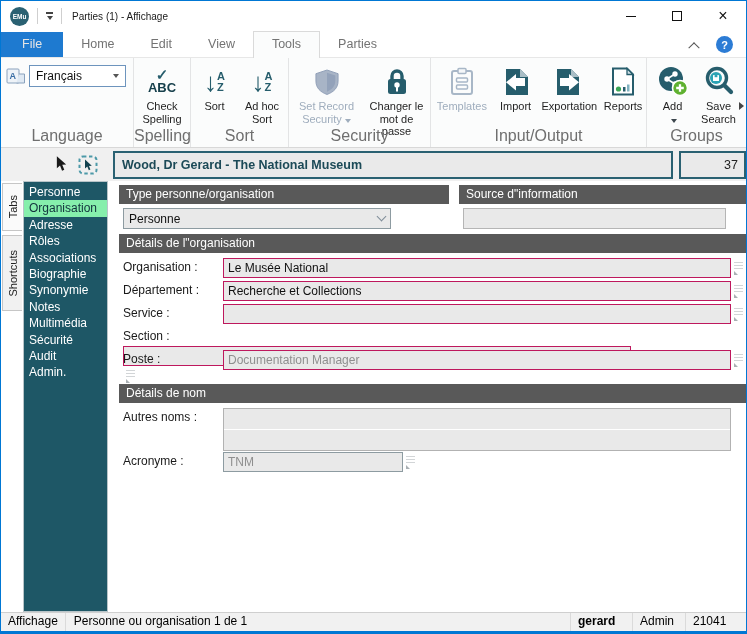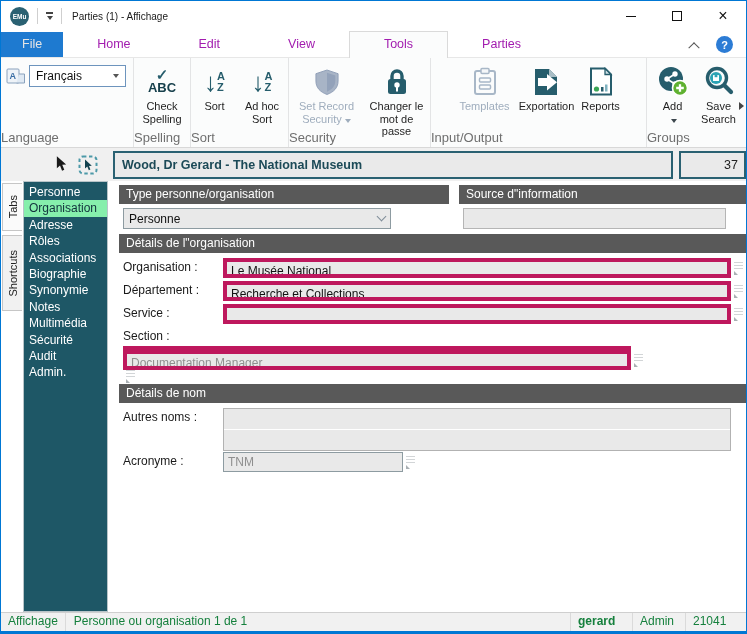--- a/index.html
+++ b/index.html
@@ -19,32 +19,32 @@
   .dd { width:0; height:0; border-left:3.5px solid transparent; border-right:3.5px solid transparent; border-top:4px solid #444; display:inline-block; }
   .win-title { font-size:10px; color:#1a1a1a; margin-left:2px; }
   .win-btns { margin-left:auto; display:flex; height:30px; }
   .wbtn { width:46px; height:30px; display:flex; align-items:center; justify-content:center; color:#111; cursor:pointer; }
   .wbtn.min span { display:block; width:10px; height:1px; background:#111; }
   .wbtn.max span { display:block; width:10px; height:10px; border:1px solid #111; }
   .wbtn.close { font-size:16px; }
 
   
   .tabrow { height:27px; background:#fff; display:flex; align-items:flex-end; border-bottom:1px solid #e7e7e7; }
-  .rtab { font-size:12.5px; color:#a21caf; padding:5px 34px 6px; cursor:pointer; }
+  .rtab { font-size:12.5px; color:#737373; padding:5px 18px 6px; cursor:pointer; }
   .rtab.file { background:#1e7ad0; color:#e5e5e5; padding:5px 21px 6px; }
   .rtab.active { background:#fbfcfc; border:1px solid #dadada; border-bottom:none; margin-bottom:-1px; padding-bottom:7px; }
   .tab-right { margin-left:auto; display:flex; align-items:center; gap:18px; padding-right:13px; padding-bottom:4px; }
   .chev-up { width:8px; height:8px; border-left:1.6px solid #555; border-top:1.6px solid #555; transform:rotate(45deg) translate(2px,2px); cursor:pointer; }
   .help-circle { width:17px; height:17px; border-radius:50%; background:#2c7cd5; color:#fff; font-size:11px; font-weight:bold;
     display:flex; align-items:center; justify-content:center; cursor:pointer; }
 
   
   .ribbon { position:relative; height:90px; background:#fbfcfc; border-bottom:1px solid #d8d8d8; display:flex; }
   .rgroup { position:relative; border-right:1px solid #e3e4e5; display:flex; align-items:flex-start; justify-content:center; padding-top:4px; }
-  .glabel { position:absolute; bottom:2px; left:0; right:0; text-align:left; font-size:13px; color:#6f6f6f; }
+  .glabel { position:absolute; bottom:2px; left:0; right:0; text-align:center; font-size:16px; color:#6f6f6f; }
   .g-language { width:133px; } .g-spelling { width:57px; } .g-sort { width:98px; }
   .g-security { width:142px; } .g-io { width:216px; } .g-groups { flex:1; border-right:none; }
   .bigbtn { display:flex; flex-direction:column; align-items:center; padding:3px 2px 0; cursor:pointer; border-radius:2px; }
   .bicon { height:33px; display:flex; align-items:center; justify-content:center; margin-bottom:2px; }
   .blbl { font-size:11px; line-height:12.5px; text-align:center; color:#1f1f1f; }
   .bigbtn.disabled .blbl { color:#9fadbd; }
   .bigbtn.disabled { cursor:default; }
   .blbl .dd { border-top-color:#9fadbd; margin-left:3px; }
   .dd.dark { border-top-color:#3c464d; }
 
@@ -93,35 +93,35 @@
 
   .combo { position:absolute; left:10px; top:27px; width:268px; height:21px; background:#e9e9e9; border:1px solid #8d9ba1;
     display:flex; align-items:center; padding:0 5px; font-size:12px; color:#111; cursor:pointer; }
   .chev { width:7px; height:7px; border-right:1.4px solid #7f8d99; border-bottom:1.4px solid #7f8d99; transform:rotate(45deg);
     margin-left:auto; margin-bottom:4px; }
   .src-input { position:absolute; left:350px; top:27px; width:263px; height:21px; background:#e9e9e9; border:1px solid #b5b5b5;
     font-size:12px; padding:0 4px; line-height:19px; color:#111; }
 
   .frow { position:absolute; left:10px; display:flex; align-items:flex-start; }
   .flabel { width:100px; font-size:12px; color:#1a1a1a; line-height:19px; }
-  .finput { width:508px; height:20px; background:#e9e9e9; border:4px solid #be185d; font-size:12px; padding:0 4px; line-height:18px; color:#111; overflow:hidden; }
+  .finput { width:508px; height:20px; background:#e9e9e9; border:1px solid #be185d; font-size:12px; padding:0 4px; line-height:18px; color:#111; overflow:hidden; }
   .finput.gray { color:#8f8f8f; }
   .row-org { top:77px; } .row-dep { top:100px; } .row-srv { top:123px; } .row-sec { top:146px;flex-direction:column; } .row-pos { top:169px; }
   .row-names { top:227px; } .row-acr { top:271px; }
   .names-box { width:508px; height:43px; background:#e9e9e9; border:1px solid #b2b2b2; display:flex; flex-direction:column; }
   .names-box .nrow { flex:1; }
   .names-box .nrow:first-child { border-bottom:1px solid #fff; }
   .finput.acr { width:180px; border:1px solid #8d9ba1; }
 
   .mini { width:12px; height:14px; margin-left:3px; margin-top:3px; display:inline-flex; flex-direction:column; align-items:flex-start; cursor:pointer; }
   .mini i { width:9px; height:1.5px; background:#d2d5d7; margin:1px 0; }
   .mini b { width:0; height:0; border-bottom:4px solid #aab0b4; border-right:4px solid transparent; margin-top:1px; }
 
   
-  .statusbar { height:19px; background:#f1f1f1; border-top:1px solid #cfcfcf; display:flex; align-items:stretch; font-size:12px; color:#15803d; }
+  .statusbar { height:19px; background:#f1f1f1; border-top:1px solid #cfcfcf; display:flex; align-items:stretch; font-size:12px; color:#000000; }
   .sb-cell { padding:1px 7px 0; border-right:1px solid #dadada; white-space:nowrap; }
   .sb-info { flex:1; border-right:1px solid #dadada; padding:1px 8px 0; }
   .sb-user { width:62px;font-weight:bold; } .sb-role { width:53px; } .sb-id { width:60px; border-right:none; }
 </style>
 </head>
 <body>
 
 <div class="window">
 
   <div class="titlebar">
@@ -241,20 +241,30 @@
       <div class="bigbtn disabled" style="width:62px">
         <div class="bicon">
           <svg width="24" height="29" viewBox="0 0 24 29">
             <rect x="2" y="4" width="20" height="23" rx="2" fill="none" stroke="#a8b7c7" stroke-width="2"></rect>
             <rect x="8" y="1.5" width="8" height="5" rx="1" fill="#f5f7f9" stroke="#a8b7c7" stroke-width="1.5"></rect>
             <rect x="6.5" y="11" width="11" height="4" rx="1" fill="none" stroke="#a8b7c7" stroke-width="1.5"></rect>
             <rect x="6.5" y="18" width="11" height="4" rx="1" fill="none" stroke="#a8b7c7" stroke-width="1.5"></rect>
           </svg>
         </div>
         <div class="blbl">Templates</div>
+      </div>
+      <div class="bigbtn" style="width:46px">
+        <div class="bicon">
+          <svg width="28" height="28" viewBox="0 0 28 28">
+            <path d="M4 1 h14 l8 8 v18 h-22 z" fill="#265d6c"></path>
+            <path d="M18 1 l8 8 h-8 z" fill="#a9bec6"></path>
+            <path d="M14 10 h9 v8 h-9 v4.5 l-10 -8.2 l10 -8.2 z" fill="#fff"></path>
+          </svg>
+        </div>
+        <div class="blbl">Import</div>
       </div>
       <div class="bigbtn" style="width:62px">
         <div class="bicon">
           <svg width="28" height="28" viewBox="0 0 28 28">
             <path d="M2 1 h14 l8 8 v18 h-22 z" fill="#265d6c"></path>
             <path d="M16 1 l8 8 h-8 z" fill="#a9bec6"></path>
             <path d="M14 10 h-9 v8 h9 v4.5 l10 -8.2 l-10 -8.2 z" fill="#fff"></path>
           </svg>
         </div>
         <div class="blbl">Exportation</div>
@@ -391,20 +401,21 @@
         <span class="flabel">Section :</span>
         <div class="finput"></div>
         <span class="mini">
             <i></i>
             <i></i>
             <i></i>
             <b></b>
           </span>
       </div>
       <div class="frow row-pos">
+        <span class="flabel">Poste :</span>
         <div class="finput gray">Documentation Manager</div>
         <span class="mini">
             <i></i>
             <i></i>
             <i></i>
             <b></b>
           </span>
       </div>
 
       <div class="sec-hdr" id="hdr-name">Détails de nom</div>

